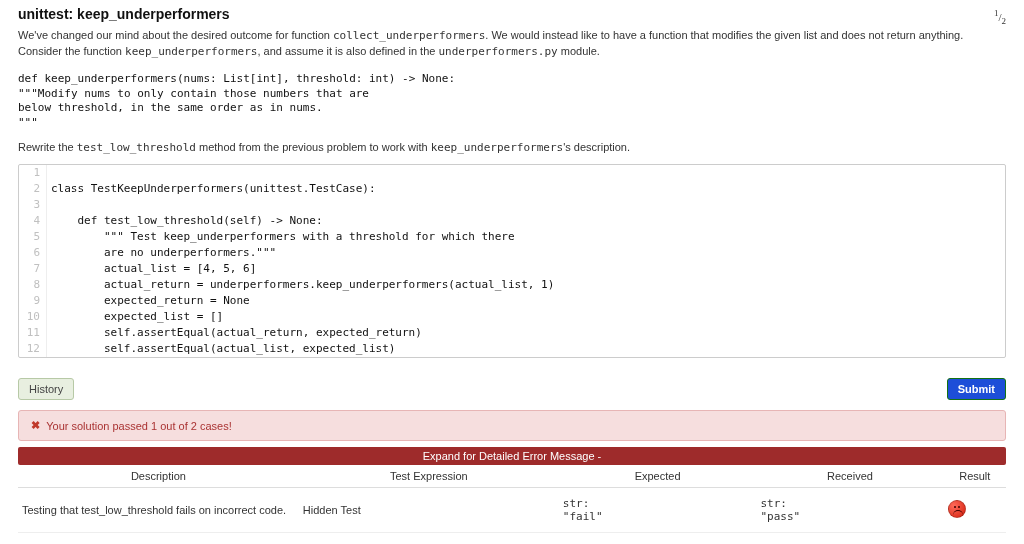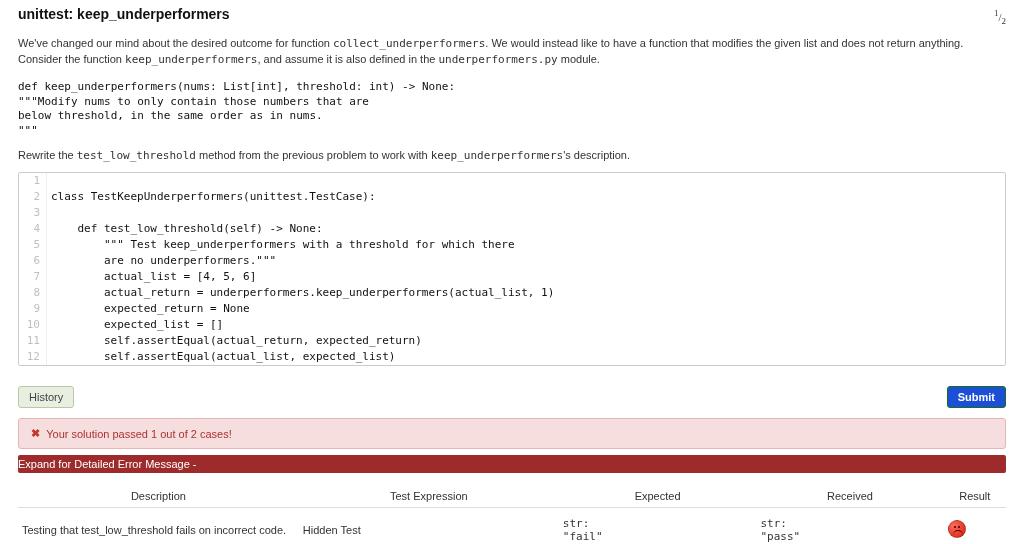--- a/index.html
+++ b/index.html
@@ -5,21 +5,21 @@
   * { box-sizing: border-box; margin: 0; padding: 0; }
   body {
     font-family: "Helvetica Neue", Helvetica, Arial, sans-serif;
     font-size: 12px;
     color: #333;
     background: #fff;
     padding: 6px 18px 20px 18px;
     width: 1024px;
   }
   .header-row { display: flex; justify-content: space-between; align-items: flex-start; }
-  .title { font-size: 14px; font-weight: bold; color: #111; margin-bottom: 14px; }
+  .title { font-size: 14px; font-weight: bold; color: #111; margin-bottom: 6px; }
   .pageind { font-size: 11px; align-self: flex-start; margin-top: 2px; font-family: Georgia, serif; }
   .pageind sup { vertical-align: super; font-size: 9px; }
   .pageind sub { vertical-align: sub; font-size: 9px; }
   .intro { font-size: 11px; line-height: 1.35; color: #333; }
   .intro code, .rewrite-line code, .pre-block {
     font-family: Menlo, Consolas, monospace;
     font-size: 11px;
   }
   .pre-block { white-space: pre; margin: 12px 0 10px 0; line-height: 1.35; color: #111; }
   .rewrite-line { font-size: 11px; margin-bottom: 10px; }
@@ -63,25 +63,25 @@
     font-size: 11px;
     margin-bottom: 6px;
     display: flex;
     align-items: center;
     gap: 6px;
   }
   .x-icon { color: #c0392b; font-weight: bold; font-size: 11px; }
   .expand-bar {
     background: #9e2b2b;
     color: #fff;
-    text-align: left;
+    text-align: center;
     font-size: 11px;
     padding: 3px 0;
     border-radius: 2px;
-    margin-bottom: 12px;
+    margin-bottom: 0;
     cursor: pointer;
   }
   table.results { width: 100%; border-collapse: collapse; font-size: 11px; }
   table.results th {
     text-align: center;
     font-weight: normal;
     color: #333;
     padding: 5px 4px;
     border-bottom: 1px solid #ddd;
   }

